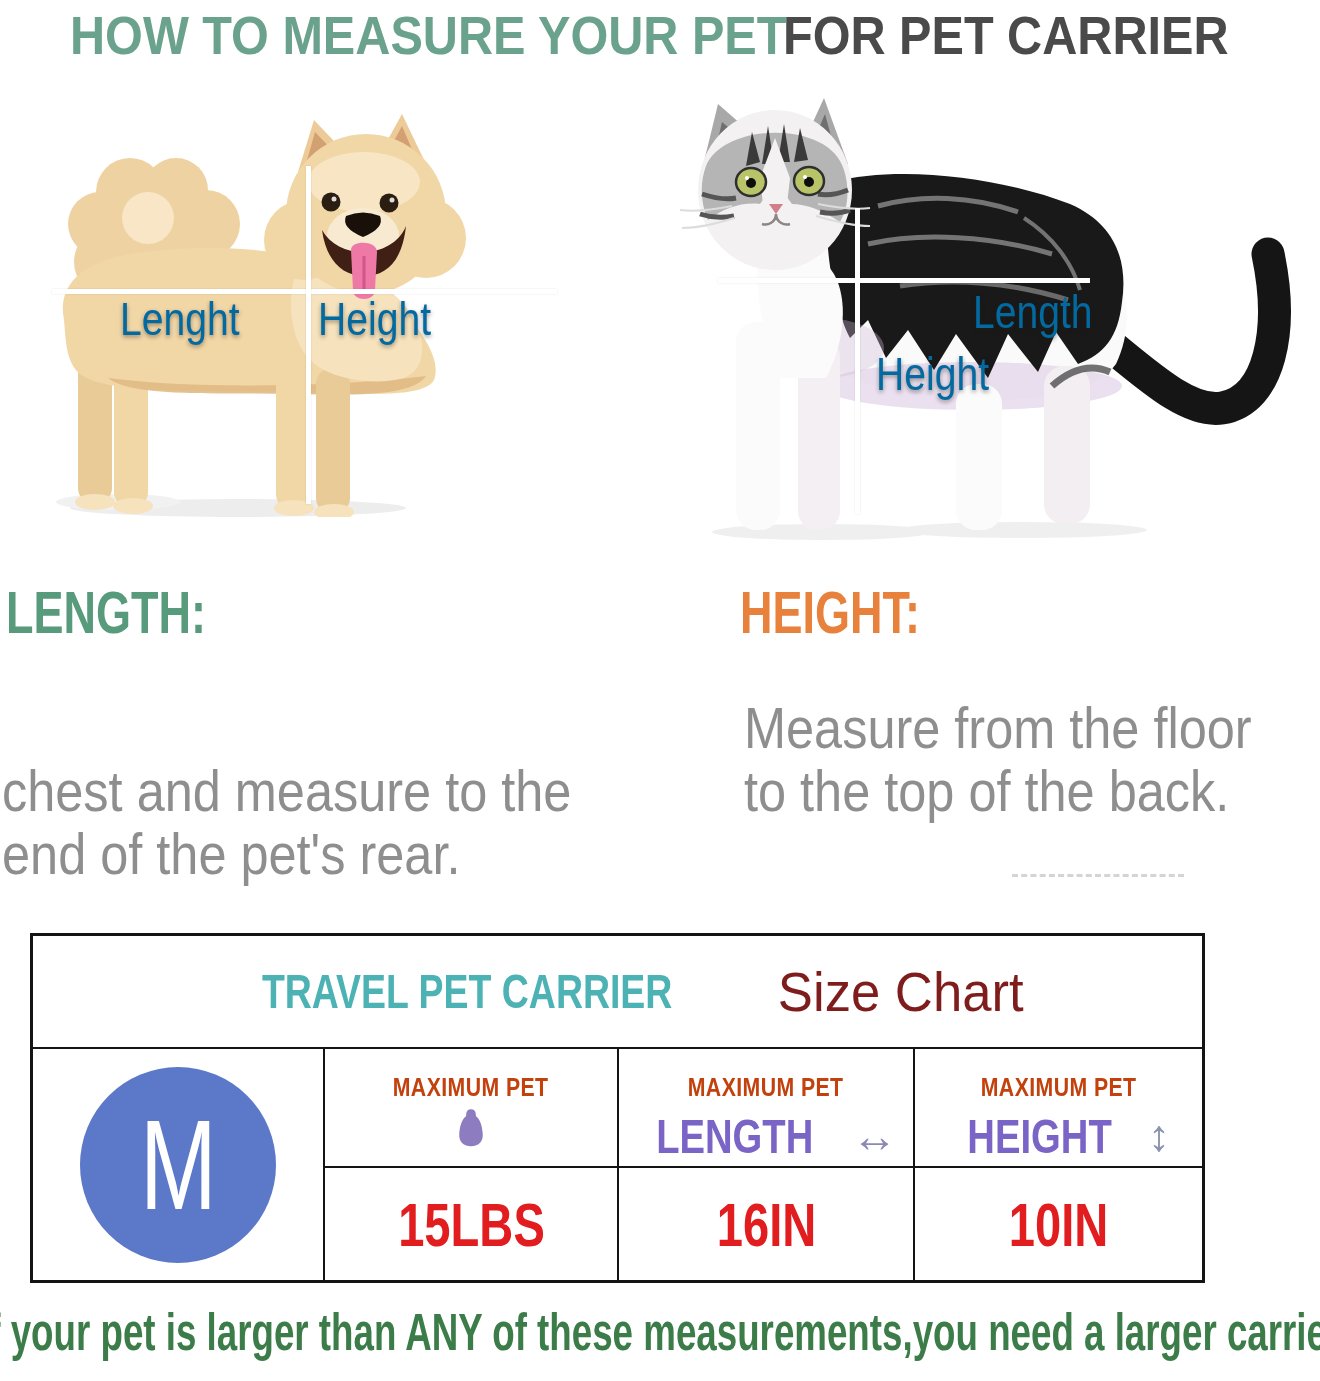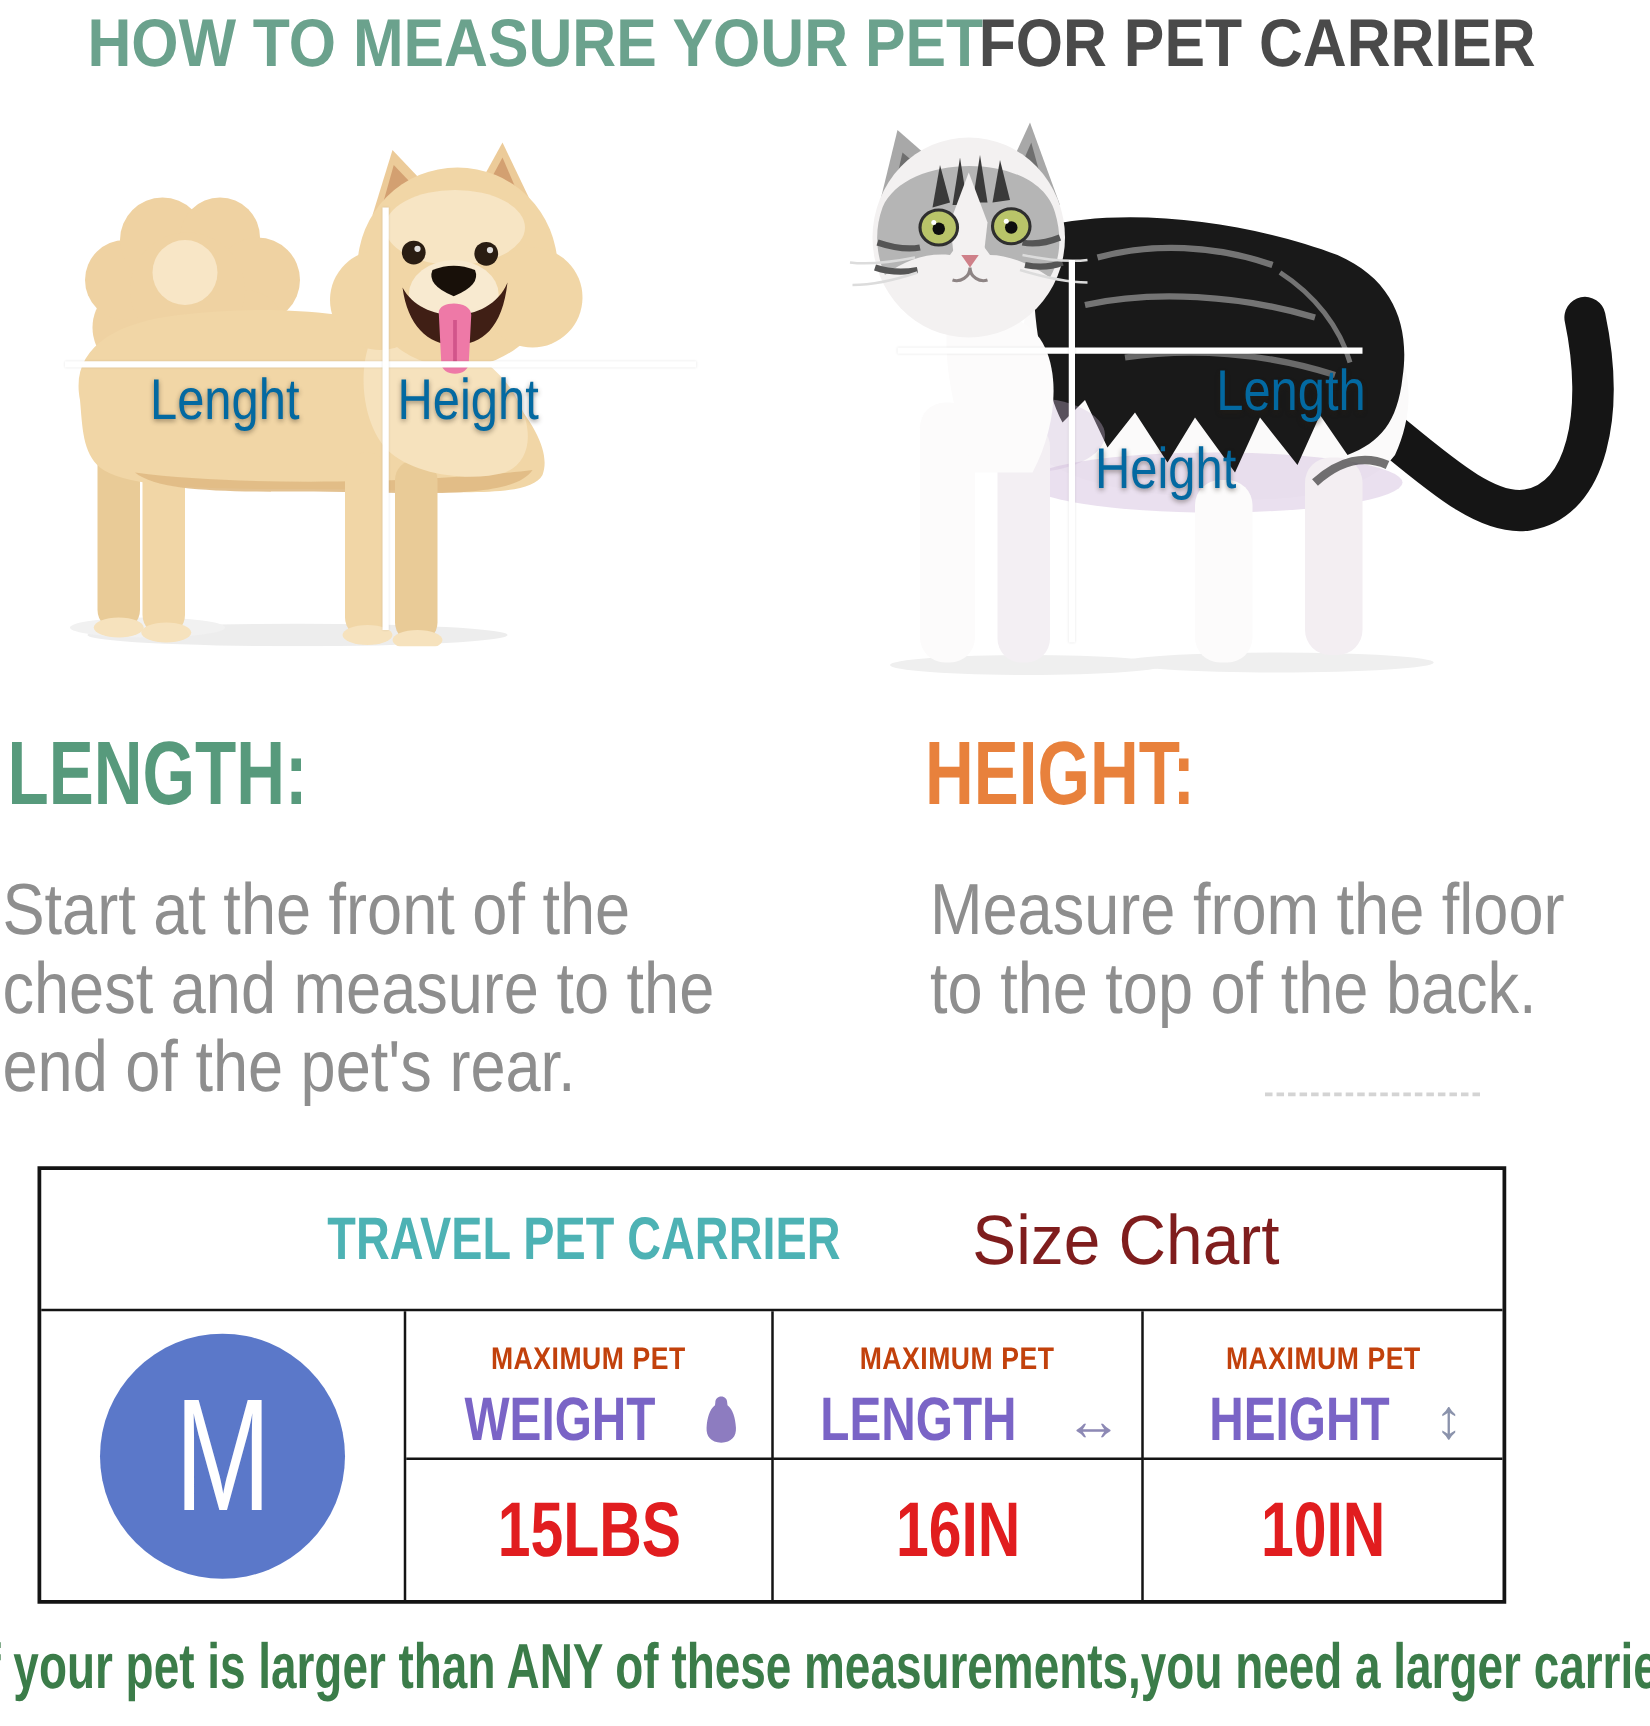--- a/index.html
+++ b/index.html
@@ -15,21 +15,21 @@
   .hdr-right{left:763px;top:4px;font-size:54px;font-weight:bold;color:#4a4a4a;margin-left:20px;}
   .hdr-right .cx{transform:scaleX(.9);}
 
   
   .xline{background:#ffffff;box-shadow:0 0 2px rgba(0,0,0,.12);}
   .xlabel{color:#0369a1;font-weight:normal;font-size:46px;
           text-shadow:0 2px 5px rgba(40,30,20,.45);}
   .xlabel .cx{transform:scaleX(.85);}
 
   
-  .sec-heading{font-size:72px;font-weight:bold;}
+  .sec-heading{font-size:60px;font-weight:bold;}
   .sec-heading .cx{transform:scaleX(.75);}
   .len-h{left:6px;top:578px;color:#579a7c;}
   .hei-h{left:740px;top:578px;color:#e8813c;}
   .sec-line{font-size:58px;color:#8e8e8e;font-weight:400;}
   .sec-line .cx{transform:scaleX(.87);}
   .dashes{left:1012px;top:874px;width:172px;height:0;border-top:3px dashed #d4d4d4;}
 
   
   .size-table{left:30px;top:933px;width:1175px;height:350px;border:3px solid #141414;
       box-sizing:border-box;display:grid;
@@ -196,23 +196,20 @@
   <div class="abs xlabel" style="left:973px;top:285px">
     <span class="cx">Length</span>
   </div>
   <div class="abs xlabel" style="left:876px;top:347px">
     <span class="cx">Height</span>
   </div>
 
   <div class="abs sec-heading len-h">
     <span class="cx">LENGTH:</span>
   </div>
-  <div class="abs sec-line" style="left:2px;top:694px">
-    <span class="cx">Start at the front of the</span>
-  </div>
   <div class="abs sec-line" style="left:2px;top:820px">
     <span class="cx">end of the pet's rear.</span>
   </div>
   <div class="abs sec-line" style="left:2px;top:757px">
     <span class="cx">chest and measure to the</span>
   </div>
 
   <div class="abs sec-heading hei-h">
     <span class="cx">HEIGHT:</span>
   </div>
@@ -232,21 +229,20 @@
 
     <div class="tsize">
       <div class="badge">
         <span class="cxc">M</span>
       </div>
     </div>
 
     <div class="th">
       <span class="kicker"><span class="cxc">MAXIMUM PET</span></span>
       <span class="lblrow">
-        <span class="plabel"><span class="cxc">WEIGHT</span></span>
         <svg width="30" height="40" viewBox="0 0 24 32">
           <path d="M12 1 C14.2 1 15.8 2.6 15.8 4.8 L16 6.6 C19.4 9 21 14.6 21.4 21 C21.7 26.4 18.6 30.5 12 30.5 C5.4 30.5 2.3 26.4 2.6 21 C3 14.6 4.6 9 8 6.6 L8.2 4.8 C8.2 2.6 9.8 1 12 1 Z" fill="#8d7cc0"></path>
         </svg>
       </span>
     </div>
     <div class="th">
       <span class="kicker"><span class="cxc">MAXIMUM PET</span></span>
       <span class="lblrow">
         <span class="plabel"><span class="cxc">LENGTH</span></span>
         <span class="arrow-h">↔</span>

